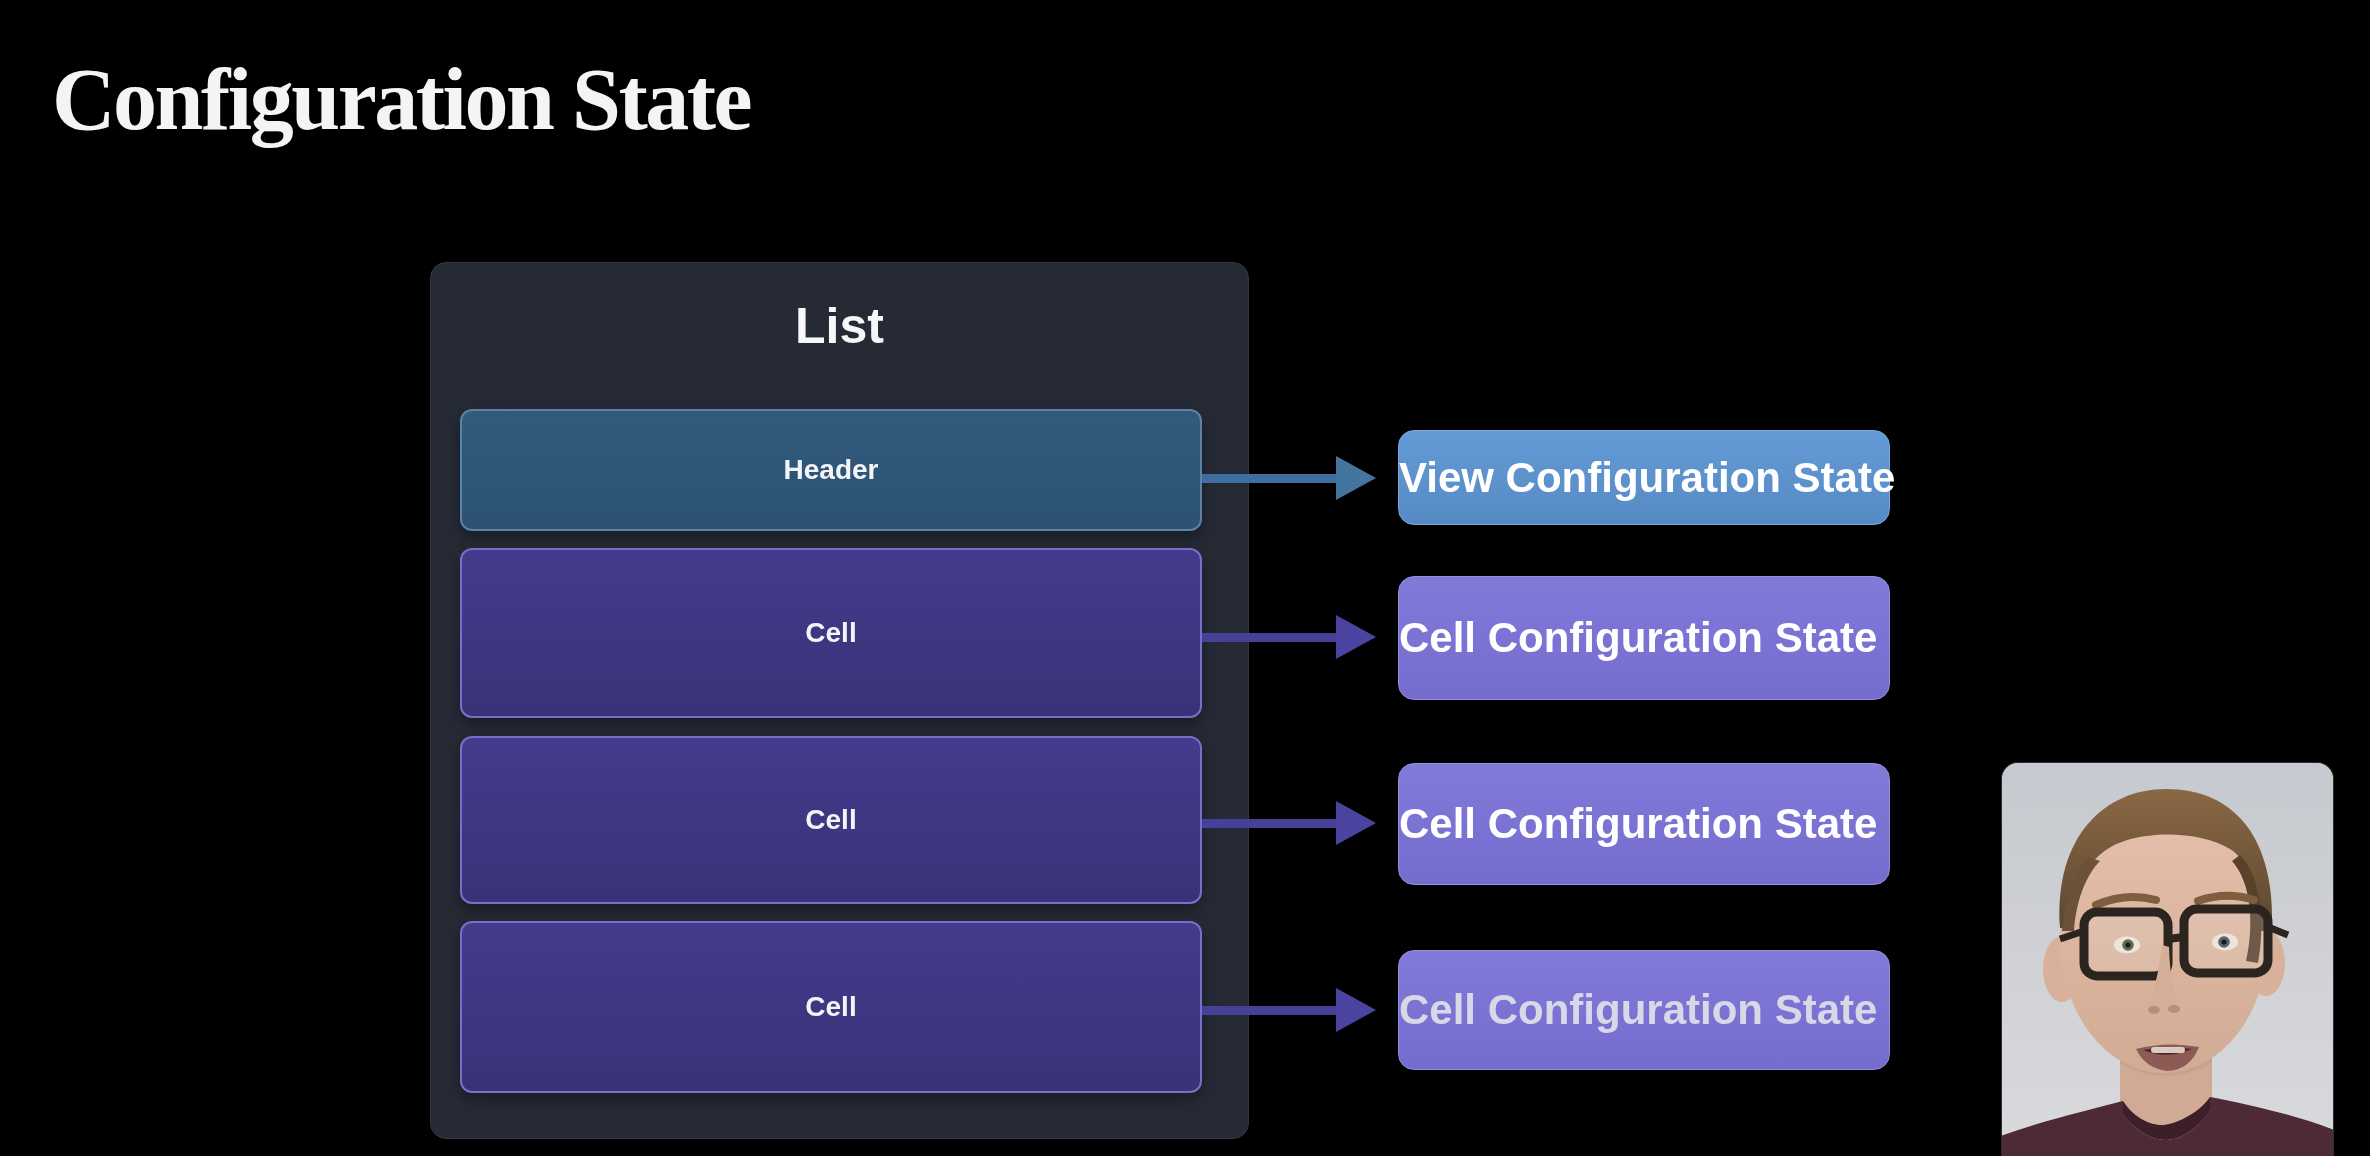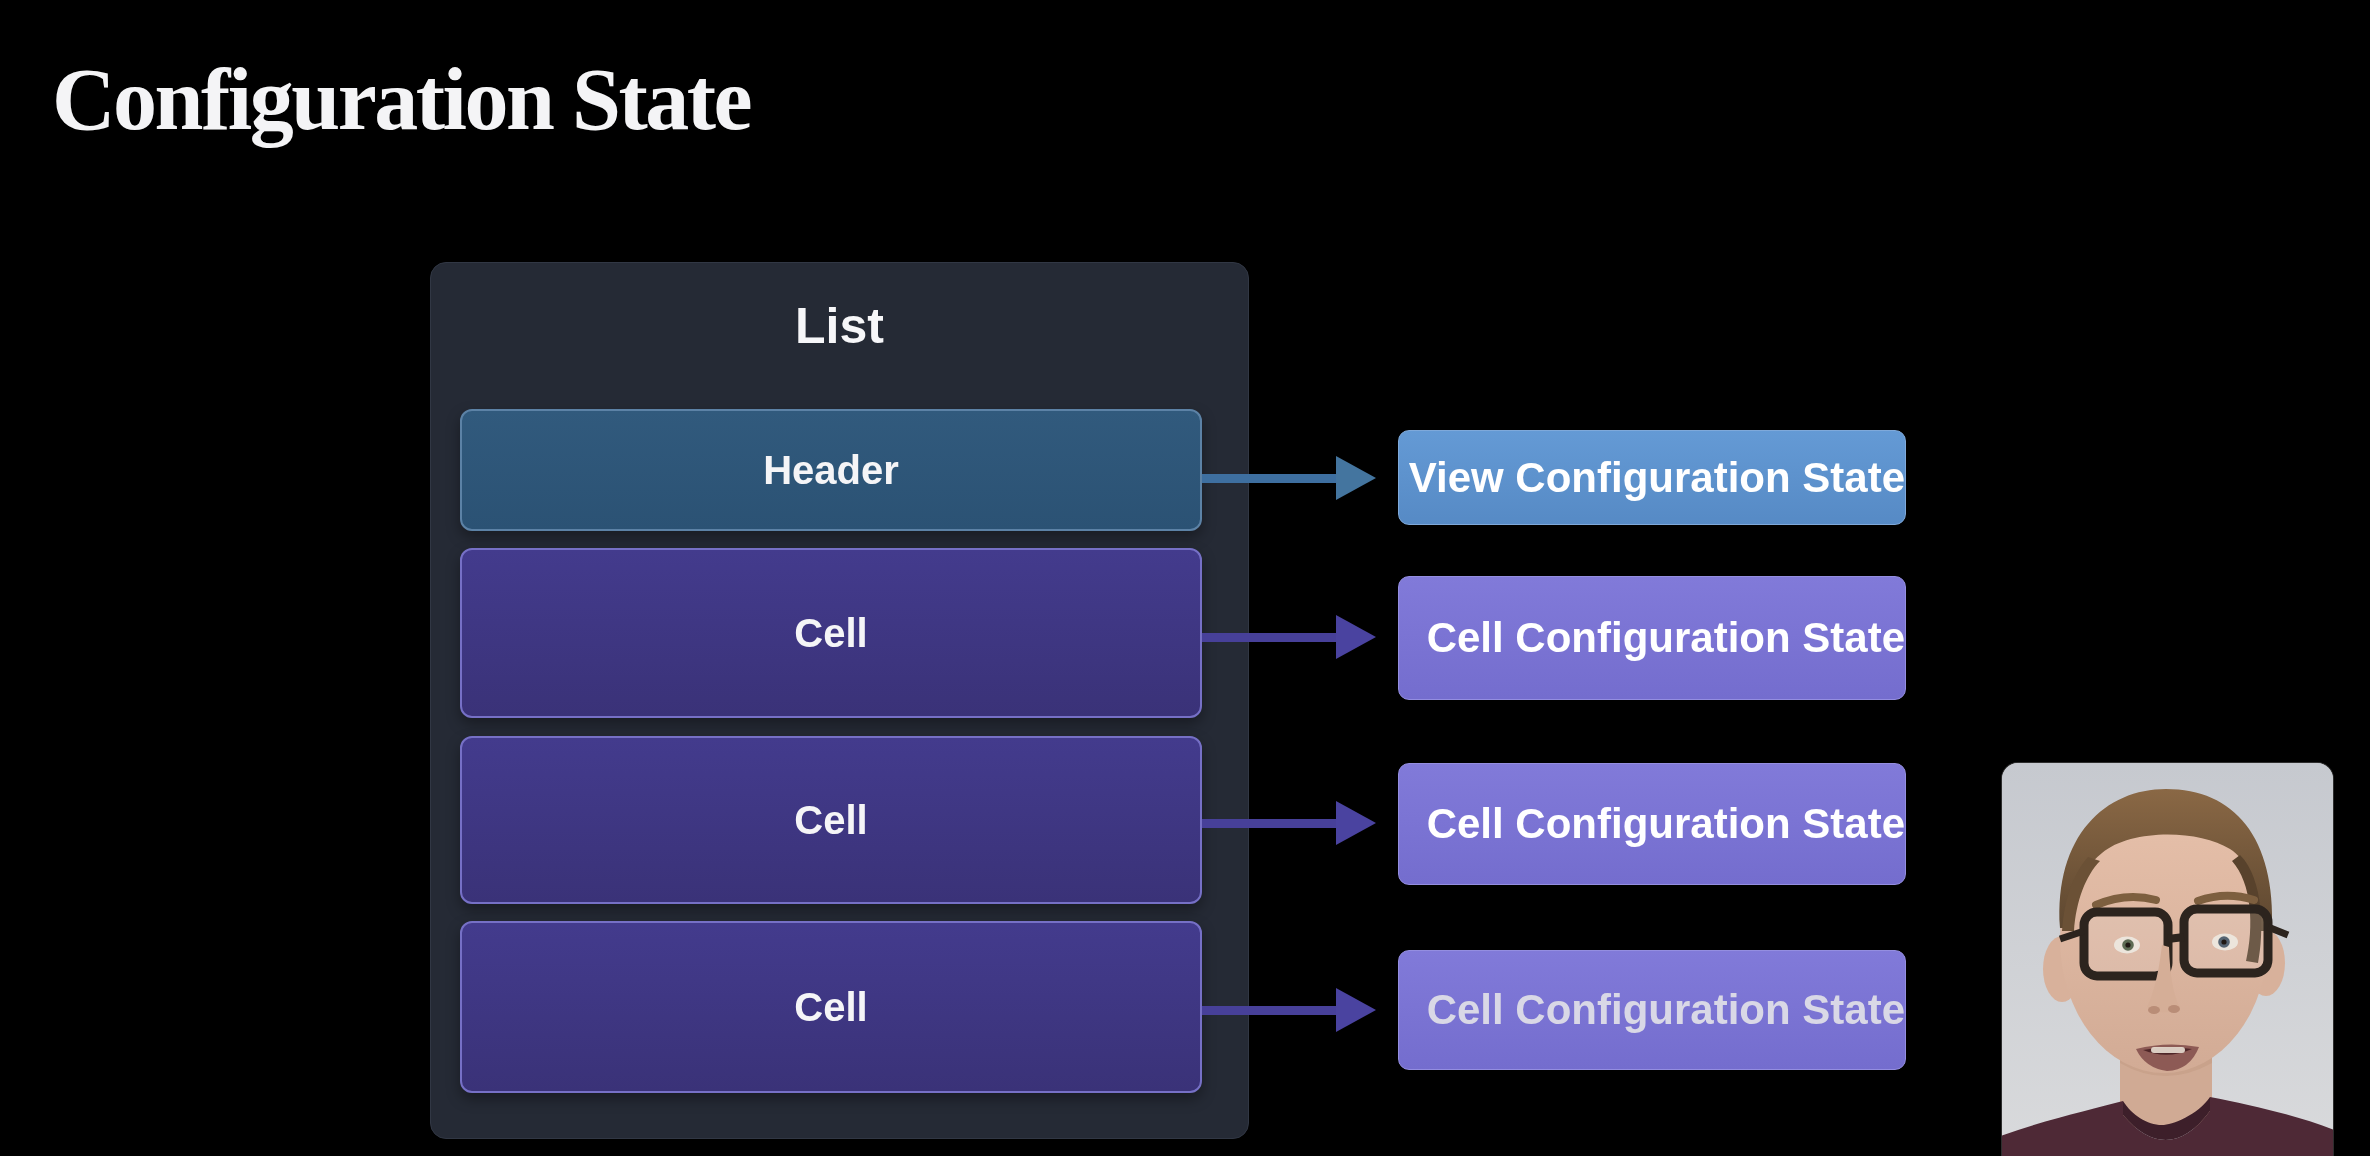--- a/index.html
+++ b/index.html
@@ -22,21 +22,21 @@
     box-shadow:0 14px 30px rgba(0,0,0,0.55);
     padding-left:17px;
   }
   .list-title{
     position:absolute;left:0;top:34px;width:100%;
     text-align:center;font-size:50px;font-weight:700;color:#f7f7f9;
   }
   .row{
     position:absolute;left:29px;width:738px;
     border-radius:12px;display:flex;align-items:center;justify-content:center;
-    font-size:40px;font-weight:600;color:#f5f5f7;
+    font-size:28px;font-weight:600;color:#f5f5f7;
     box-shadow:0 6px 14px rgba(0,0,0,0.35);
   }
   .row-header{
     top:146px;height:118px;
     background:linear-gradient(180deg,#315a7d 0%,#2b5274 100%);
     border:2px solid #5c82a6;
   }
   .row-cell{
     background:linear-gradient(180deg,#433b8d 0%,#3a3278 100%);
     border:2px solid #7670c6;
@@ -61,24 +61,23 @@
   .arrow-blue .head{border-left-color:#44759f;}
   .arrow-purple .shaft{background:#474099;}
   .arrow-purple .head{border-left-color:#4a43a0;}
   .arrow-1{top:455px;}
   .arrow-2{top:614px;}
   .arrow-3{top:800px;}
   .arrow-4{top:987px;}
   
   .state-box{
     position:absolute;left:1398px;width:490px;
-    border-radius:11px;display:flex;align-items:center;justify-content:flex-end;
+    border-radius:16px;display:flex;align-items:center;justify-content:flex-start;
     font-size:42px;font-weight:700;color:#ffffff;white-space:nowrap;
     box-shadow:0 8px 18px rgba(0,0,0,0.45);
-    padding-left:16px;
   }
   .state-view{
     top:430px;height:93px;
     background:linear-gradient(180deg,#649ad5 0%,#568ac5 100%);
     border:1px solid #7fa9da;
   }
   .state-cell{
     background:linear-gradient(180deg,#817ad9 0%,#746dce 100%);
     border:1px solid #948ee0;
   }

